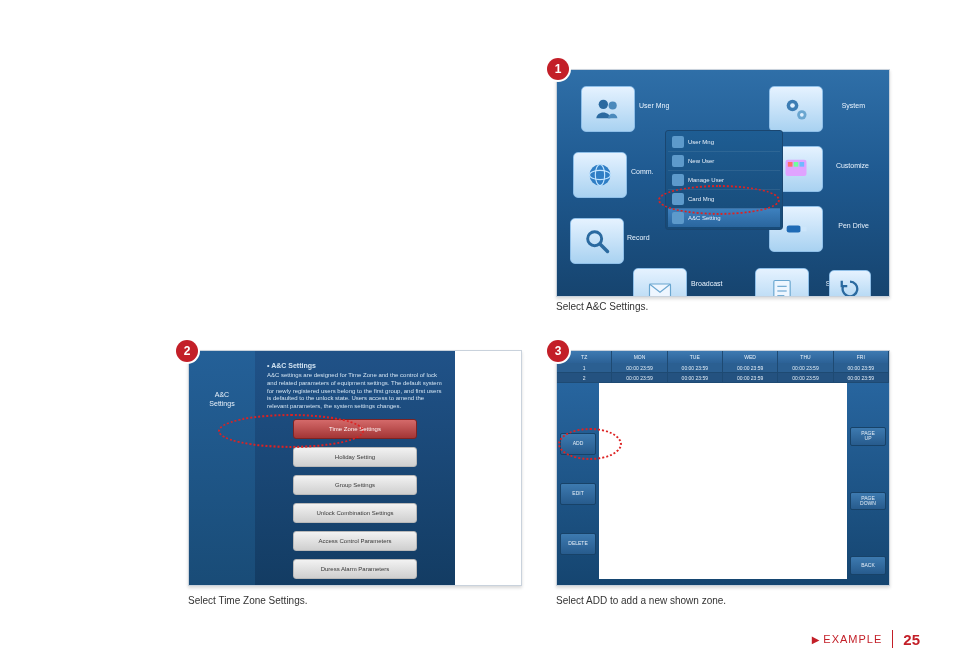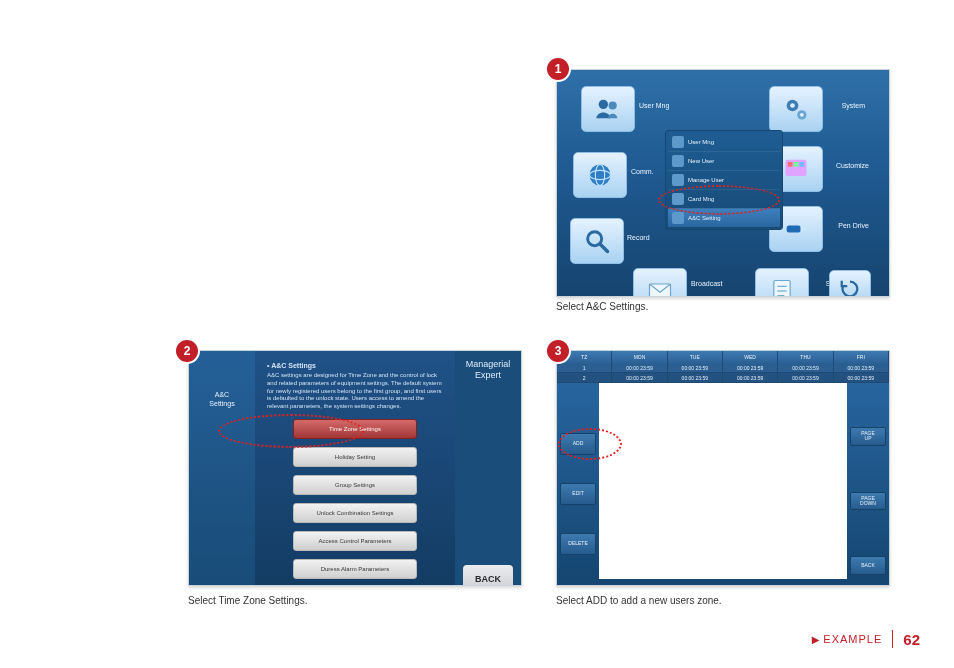--- a/index.html
+++ b/index.html
@@ -129,21 +129,21 @@
 
   <div class="intro">
   </div>
 
   <div class="num n1">1</div>
   <div class="num n2">2</div>
   <div class="num n3">3</div>
 
   <div class="cap c1">Select A&amp;C Settings.</div>
   <div class="cap c2">Select Time Zone Settings.</div>
-  <div class="cap c3">Select ADD to add a new users zone.</div>
+  <div class="cap c3">Select ADD to add a new shown zone.</div>
 
   <div class="dotted d1"></div>
   <div class="dotted d2"></div>
   <div class="dotted d3"></div>
 
   <div class="screen bluewash s1">
     <div class="grid">
 
       <div class="tile t-user">
         <svg viewBox="0 0 24 24">
@@ -261,25 +261,20 @@
         <span>A&amp;C settings are designed for Time Zone and the control of lock and related parameters of equipment settings. The default system for newly registered users belong to the first group, and first users is defaulted to the unlock state. Users access to amend the relevant parameters, the system settings changes.</span>
       </div>
       <div class="btncol">
         <div class="mbtn sel">Time Zone Settings</div>
         <div class="mbtn">Holiday Setting</div>
         <div class="mbtn">Group Settings</div>
         <div class="mbtn">Unlock Combination Settings</div>
         <div class="mbtn">Access Control Parameters</div>
         <div class="mbtn">Duress Alarm Parameters</div>
       </div>
-    </div>
-    <div class="rightbar">
-      <div class="expert" style="white-space: pre-line;">Managerial
-Expert</div>
-      <div class="back">BACK</div>
     </div>
   </div>
 
   <div class="screen s3">
     <div class="bw"></div>
     <div class="headerrow">
       <div class="cell">TZ</div>
       <div class="cell">MON</div>
       <div class="cell">TUE</div>
       <div class="cell">WED</div>
@@ -314,16 +309,16 @@
       <div class="sbtn" style="white-space: pre-line;">PAGE
 DOWN</div>
       <div class="sbtn">BACK</div>
     </div>
   </div>
 
   <div class="footer">
     <span class="arrow">▶</span>
     <span class="contents">EXAMPLE</span>
     <span class="bar"></span>
-    <span class="pg">62</span>
+    <span class="pg">25</span>
   </div>
 
 </div>
 
 </body></html>

